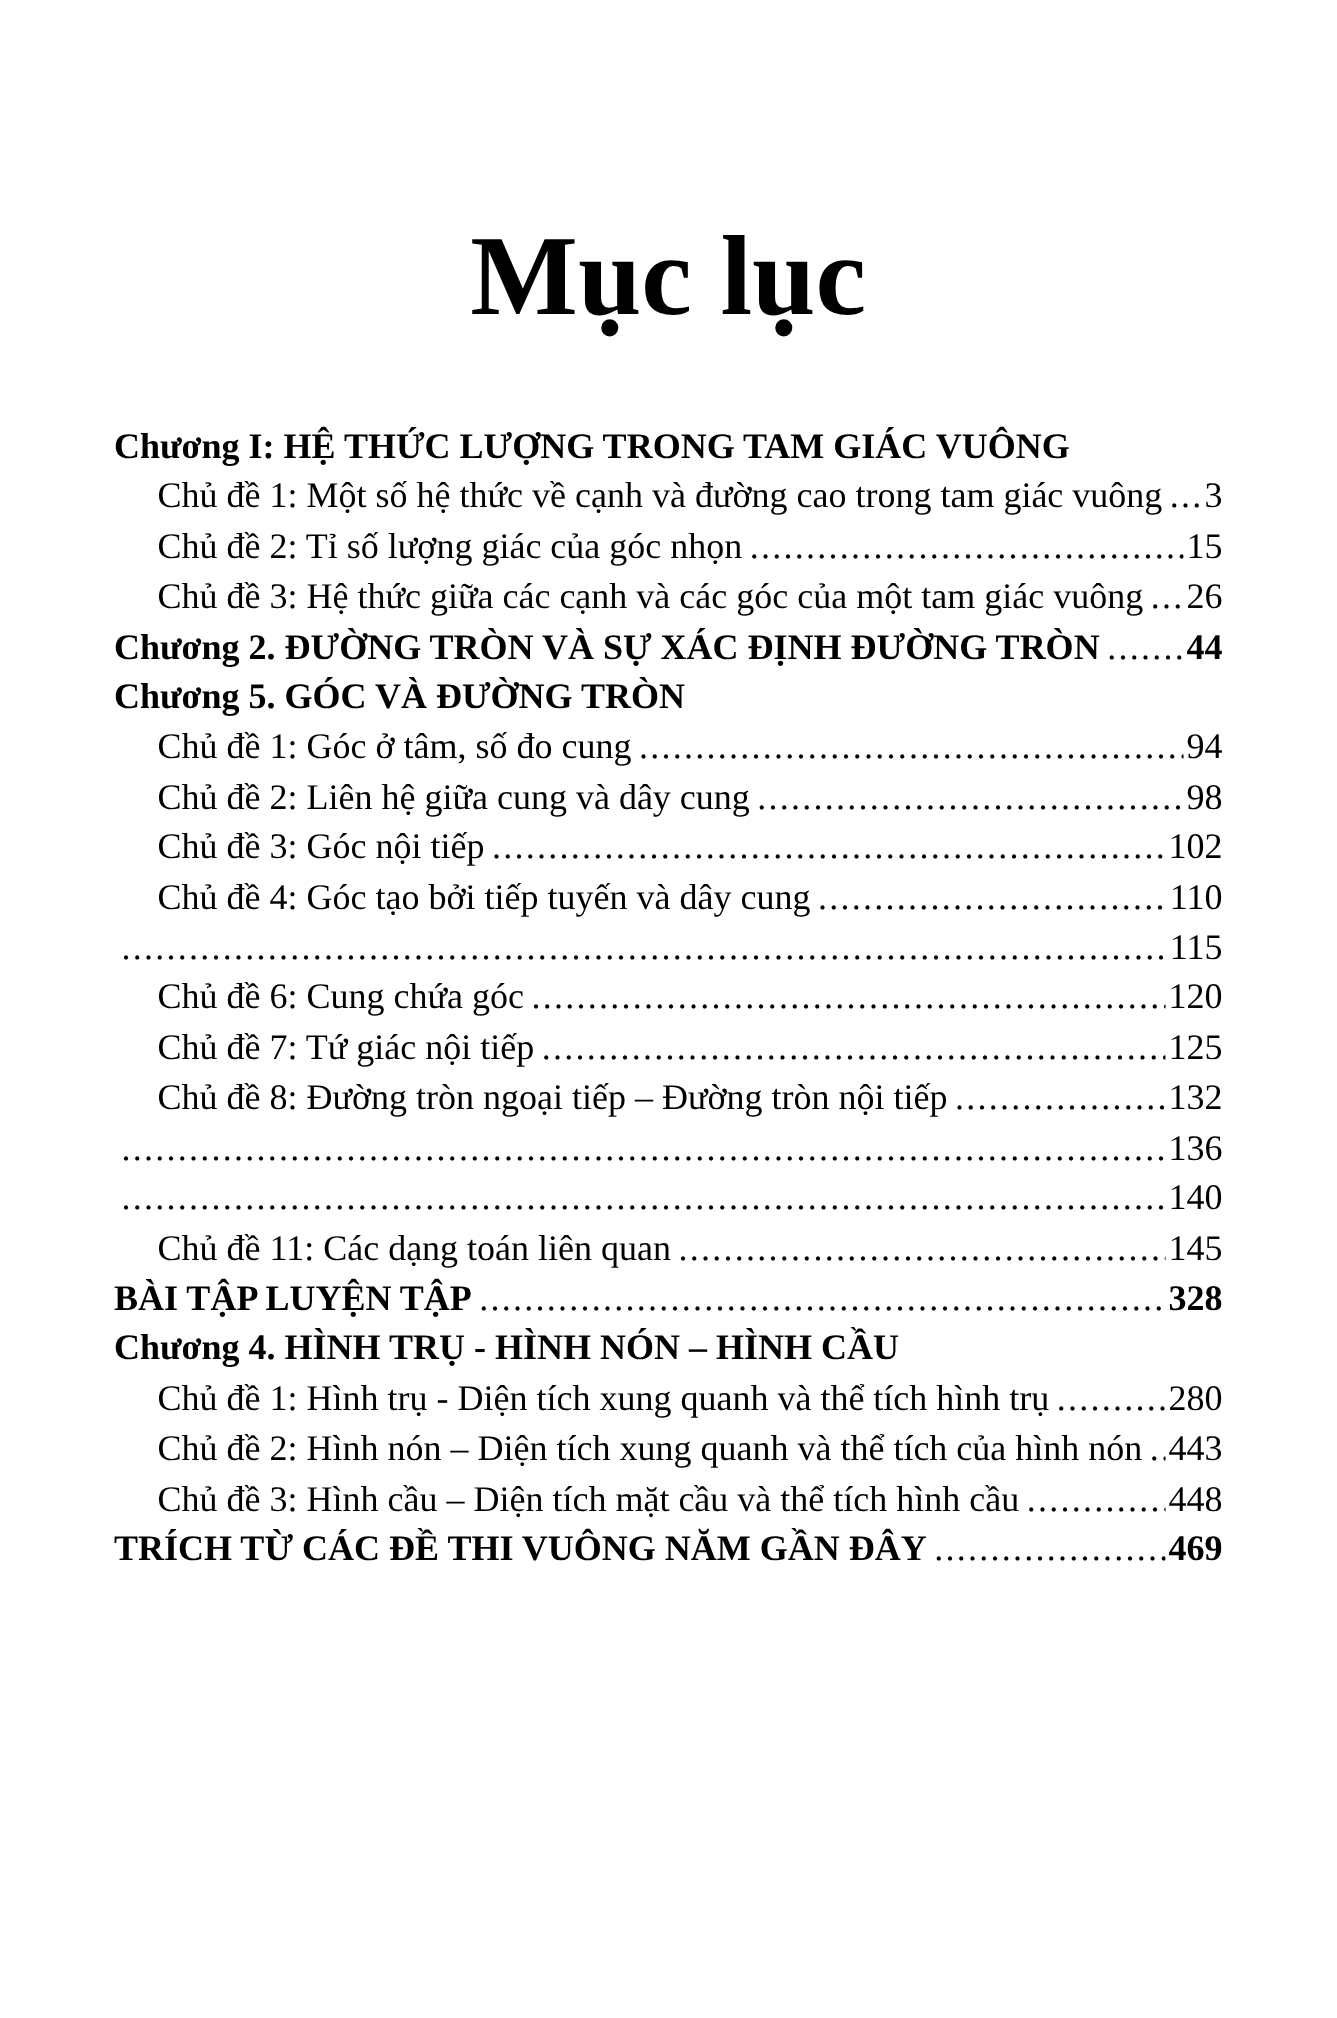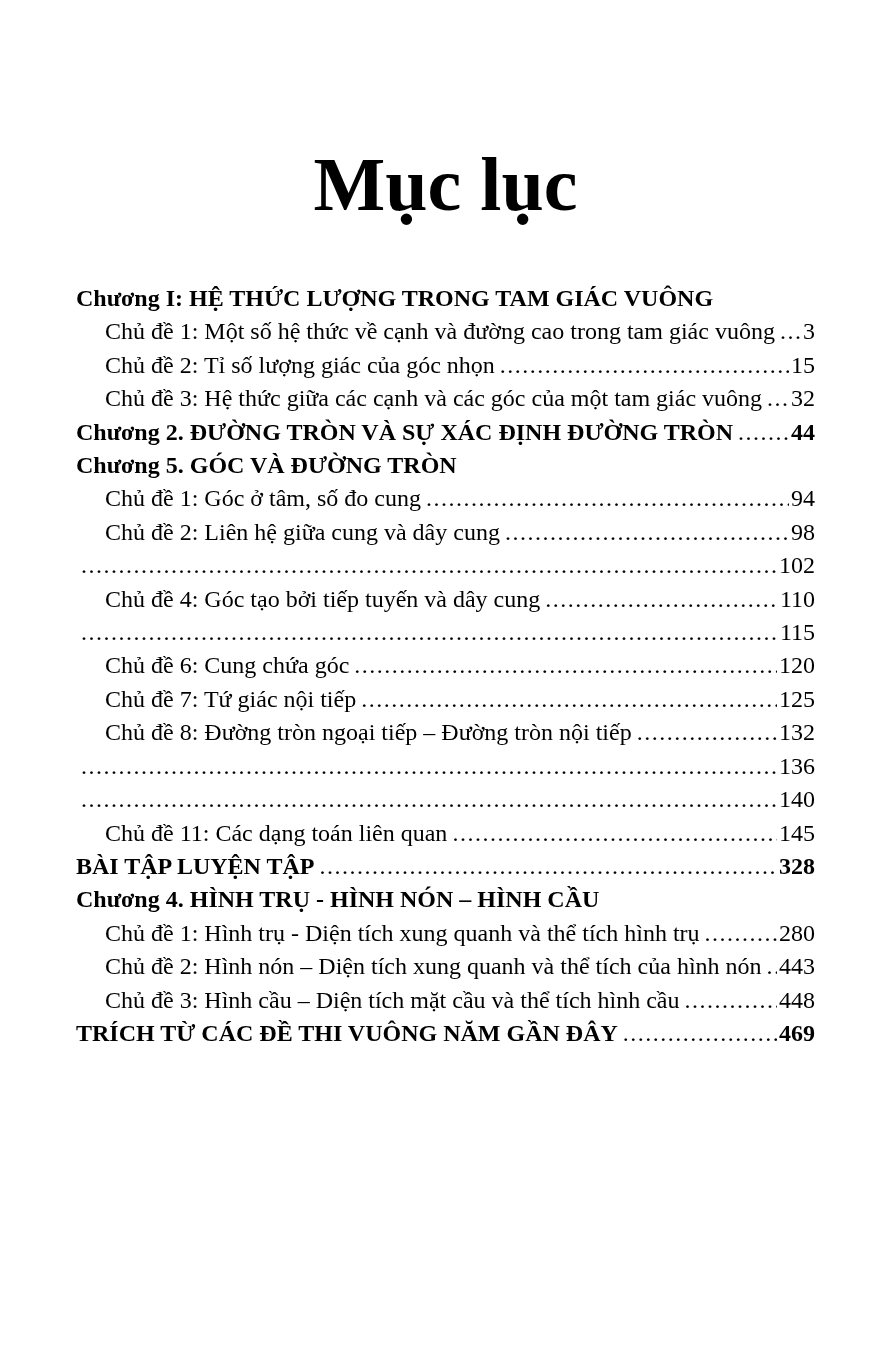--- a/index.html
+++ b/index.html
@@ -83,21 +83,21 @@
     <span class="toc-page">3</span>
   </div>
       <div class="toc-row topic">
     <span class="toc-label">Chủ đề 2: Tỉ số lượng giác của góc nhọn</span>
     <span class="toc-dots" aria-hidden="true">........................................................................................................................................................................................................</span>
     <span class="toc-page">15</span>
   </div>
       <div class="toc-row topic">
     <span class="toc-label">Chủ đề 3: Hệ thức giữa các cạnh và các góc của một tam giác vuông</span>
     <span class="toc-dots" aria-hidden="true">........................................................................................................................................................................................................</span>
-    <span class="toc-page">32</span>
+    <span class="toc-page">26</span>
   </div>
       <div class="toc-row chapter">
     <span class="toc-label">Chương 2. ĐƯỜNG TRÒN VÀ SỰ XÁC ĐỊNH ĐƯỜNG TRÒN</span>
     <span class="toc-dots" aria-hidden="true">........................................................................................................................................................................................................</span>
     <span class="toc-page">44</span>
   </div>
       <div class="toc-row chapter">
     <span class="toc-label">Chương 5. GÓC VÀ ĐƯỜNG TRÒN</span>
 
   </div>
@@ -105,20 +105,21 @@
     <span class="toc-label">Chủ đề 1: Góc ở tâm, số đo cung</span>
     <span class="toc-dots" aria-hidden="true">........................................................................................................................................................................................................</span>
     <span class="toc-page">94</span>
   </div>
       <div class="toc-row topic">
     <span class="toc-label">Chủ đề 2: Liên hệ giữa cung và dây cung</span>
     <span class="toc-dots" aria-hidden="true">........................................................................................................................................................................................................</span>
     <span class="toc-page">98</span>
   </div>
       <div class="toc-row topic">
+    <span class="toc-label">Chủ đề 3: Góc nội tiếp</span>
     <span class="toc-dots" aria-hidden="true">........................................................................................................................................................................................................</span>
     <span class="toc-page">102</span>
   </div>
       <div class="toc-row topic">
     <span class="toc-label">Chủ đề 4: Góc tạo bởi tiếp tuyến và dây cung</span>
     <span class="toc-dots" aria-hidden="true">........................................................................................................................................................................................................</span>
     <span class="toc-page">110</span>
   </div>
       <div class="toc-row topic">
     <span class="toc-dots" aria-hidden="true">........................................................................................................................................................................................................</span>

